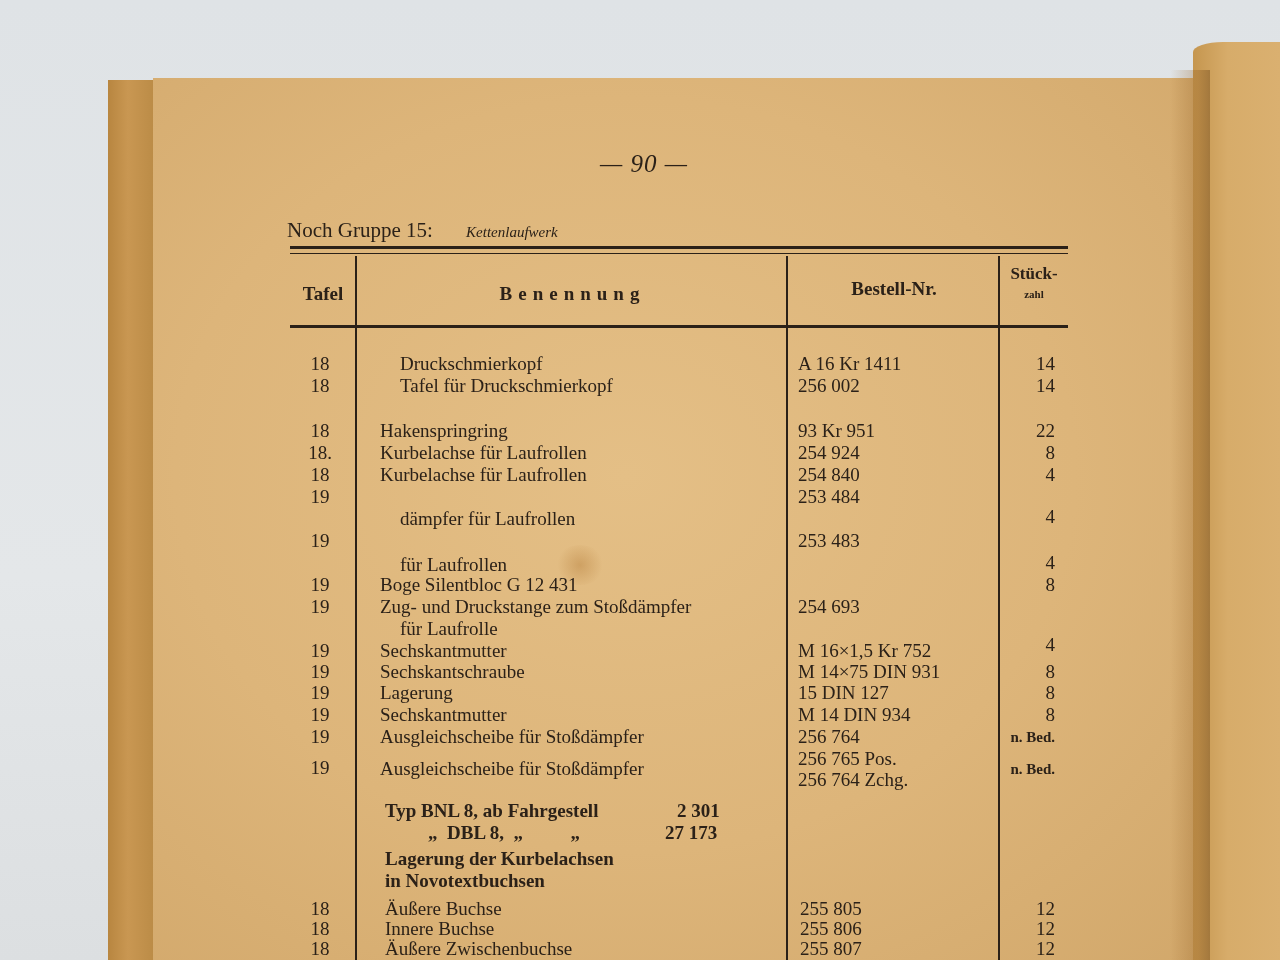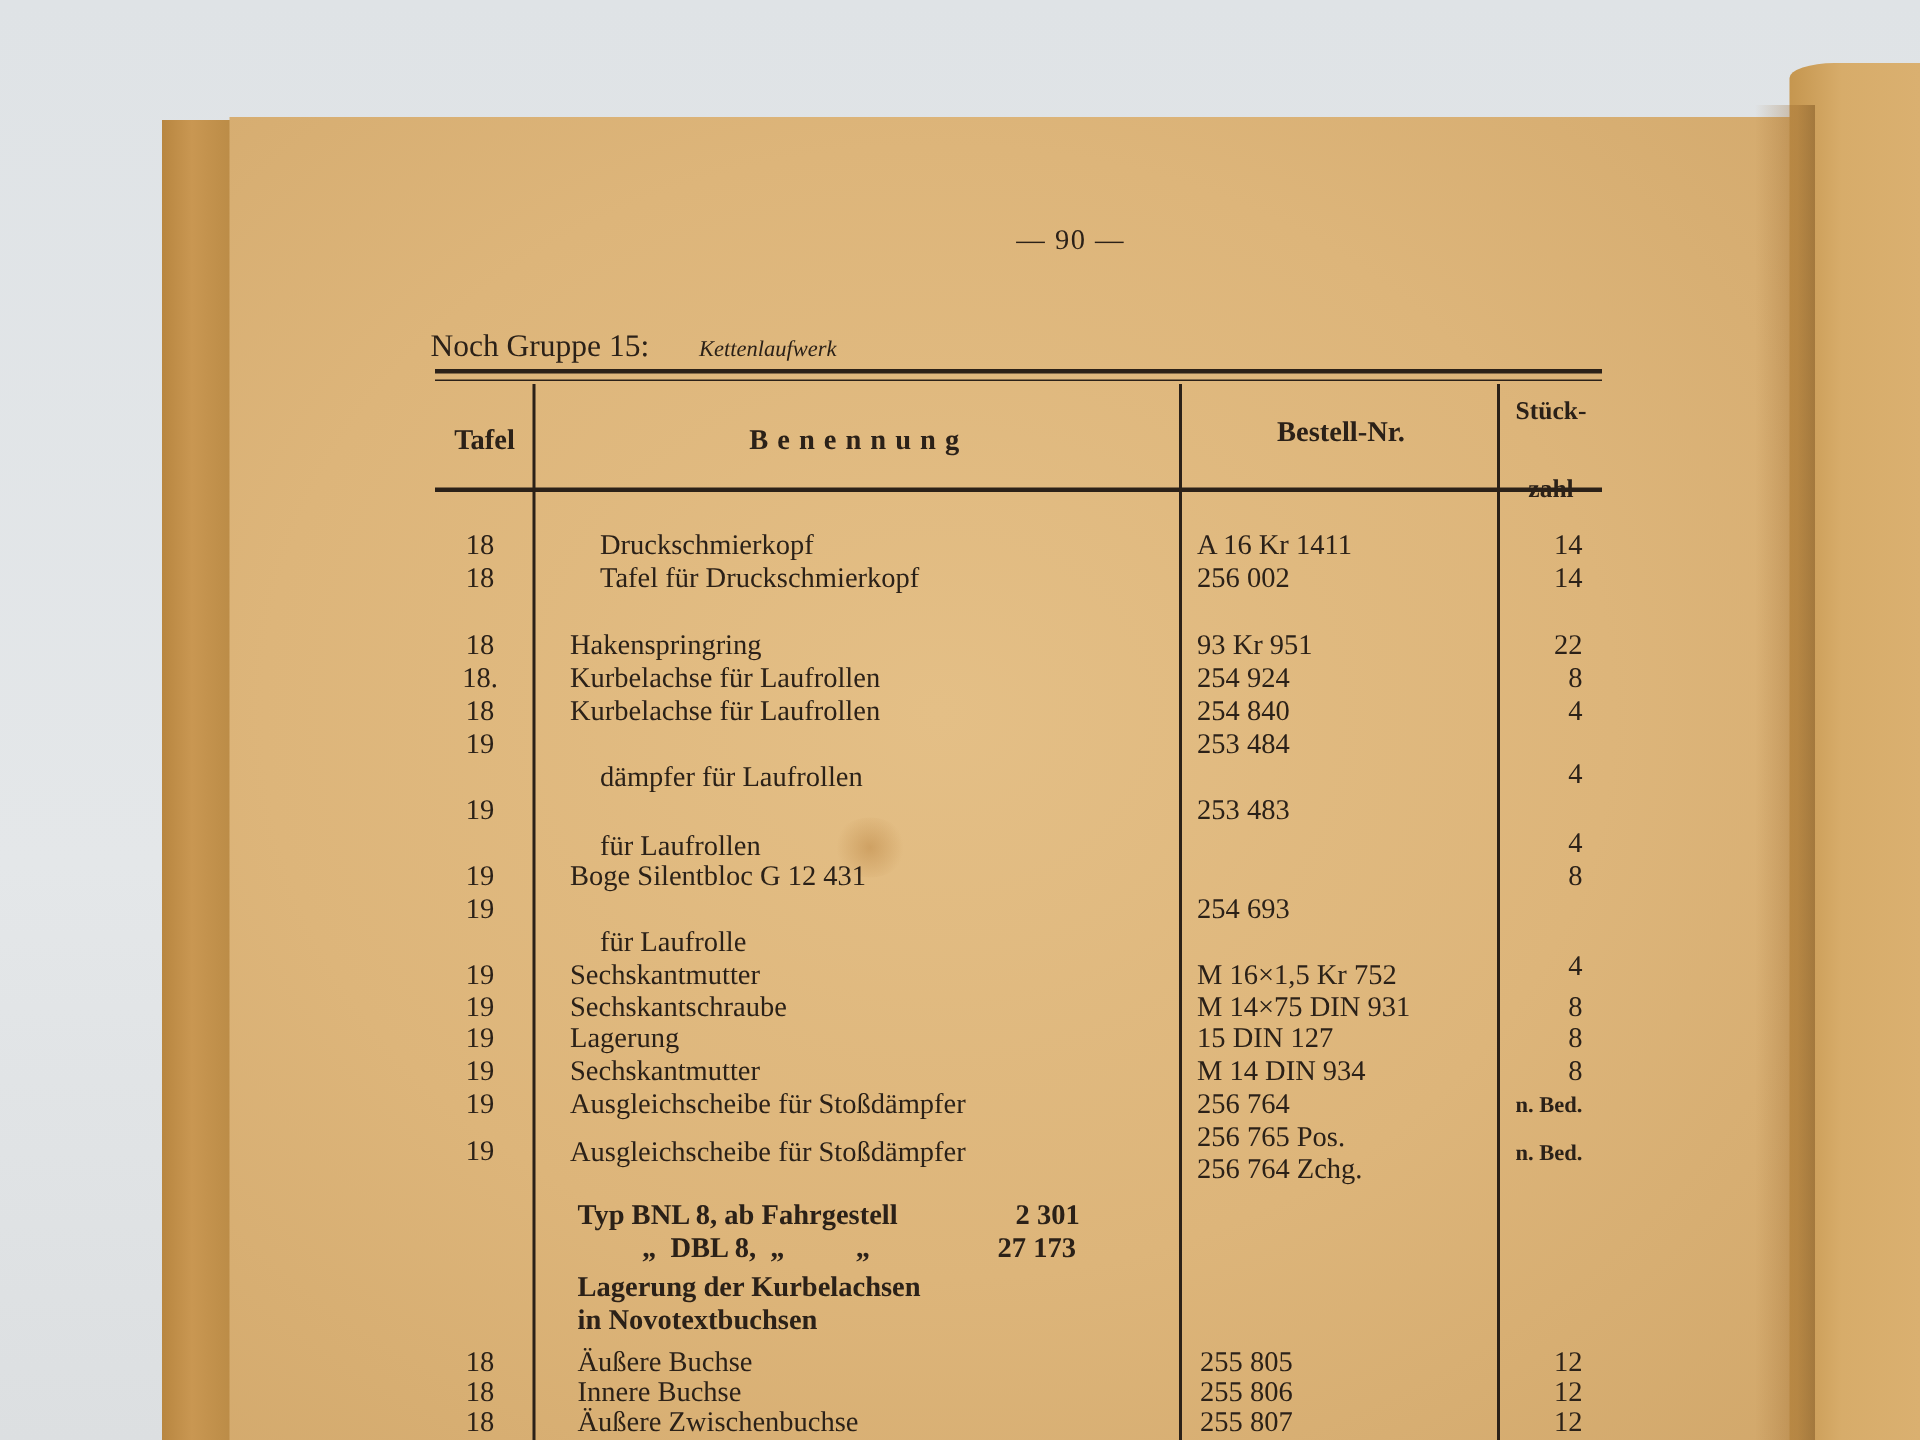--- a/index.html
+++ b/index.html
@@ -20,22 +20,22 @@
   .gutter {
     position: absolute; left: 1170px; top: 70px; width: 40px; height: 890px;
     background: linear-gradient(90deg, rgba(150,100,40,0) 0%, rgba(150,100,40,.35) 70%, rgba(120,80,30,.5) 100%);
   }
   .next-page {
     position: absolute; left: 1193px; top: 42px; width: 87px; height: 918px;
     background: linear-gradient(90deg, #c5964f 0%, #d7ac6a 40%, #dab070 100%);
     border-top-left-radius: 30px 10px;
   }
   .page-number {
-    position: absolute; left: 600px; top: 150px; width: 150px; text-align: right;
-    font-size: 19px; letter-spacing: 1px;
+    position: absolute; left: 600px; top: 150px; width: 150px; text-align: left;
+    font-size: 25px; letter-spacing: 1px; font-style: italic;
   }
   .group-line { position: absolute; left: 287px; top: 218px; font-size: 21px; }
   .group-line .sub { font-size: 15px; margin-left: 28px; font-style: italic; }
   .rule { position: absolute; background: #2b2118; }
   .col-head { position: absolute; font-weight: bold; font-size: 19px; text-align: center; }
   .benennung-head { letter-spacing: 6px; }
   .row { position: absolute; left: 290px; width: 780px; height: 22px; font-size: 19px; line-height: 22px; }
   .row .tafel { position: absolute; left: 0; width: 60px; text-align: center; }
   .row .name { position: absolute; left: 90px; white-space: nowrap; }
   .row .name.indent { left: 110px; }
@@ -68,21 +68,21 @@
 <div class="rule" style="left:290px;top:253px;width:778px;height:1px;"></div>
 <div class="rule" style="left:290px;top:325px;width:778px;height:3px;"></div>
 <div class="rule" style="left:355px;top:256px;width:2px;height:704px;"></div>
 <div class="rule" style="left:786px;top:256px;width:2px;height:704px;"></div>
 <div class="rule" style="left:998px;top:256px;width:2px;height:704px;"></div>
 
 <div class="col-head" style="left:292px;top:283px;width:62px;">Tafel</div>
 <div class="col-head benennung-head" style="left:360px;top:283px;width:425px;">Benennung</div>
 <div class="col-head" style="left:790px;top:278px;width:208px;">Bestell-Nr.</div>
 <div class="col-head" style="left:1000px;top:264px;width:68px;font-size:17px;">Stück-</div>
-<div class="col-head" style="left:1000px;top:288px;width:68px;font-size:17px;margin-top:28px;">zahl</div>
+<div class="col-head" style="left:1000px;top:288px;width:68px;font-size:11px;">zahl</div>
 
 <div class="row" style="top:353px;">
   <span class="tafel">18</span>
   <span class="name indent">Druckschmierkopf</span>
   <span class="nr">A 16 Kr 1411</span>
   <span class="qty">14</span>
 </div>
 <div class="row" style="top:375px;">
   <span class="tafel">18</span>
   <span class="name indent">Tafel für Druckschmierkopf</span>
@@ -120,20 +120,21 @@
   <span class="qty" style="top:22px;">4</span>
 </div>
 <div class="row" style="top:574px;">
   <span class="tafel">19</span>
   <span class="name">Boge Silentbloc G 12 431</span>
   <span class="nr"></span>
   <span class="qty">8</span>
 </div>
 <div class="row" style="top:596px;height:44px;">
   <span class="tafel">19</span>
+  <span class="name">Zug- und Druckstange zum Stoßdämpfer</span>
   <span class="name indent" style="top:22px;">für Laufrolle</span>
   <span class="nr">254 693</span>
   <span class="qty"></span>
 </div>
 <div class="row" style="top:640px;">
   <span class="tafel">19</span>
   <span class="name">Sechskantmutter</span>
   <span class="nr">M 16×1,5 Kr 752</span>
   <span class="qty" style="top:-6px;">4</span>
 </div>

